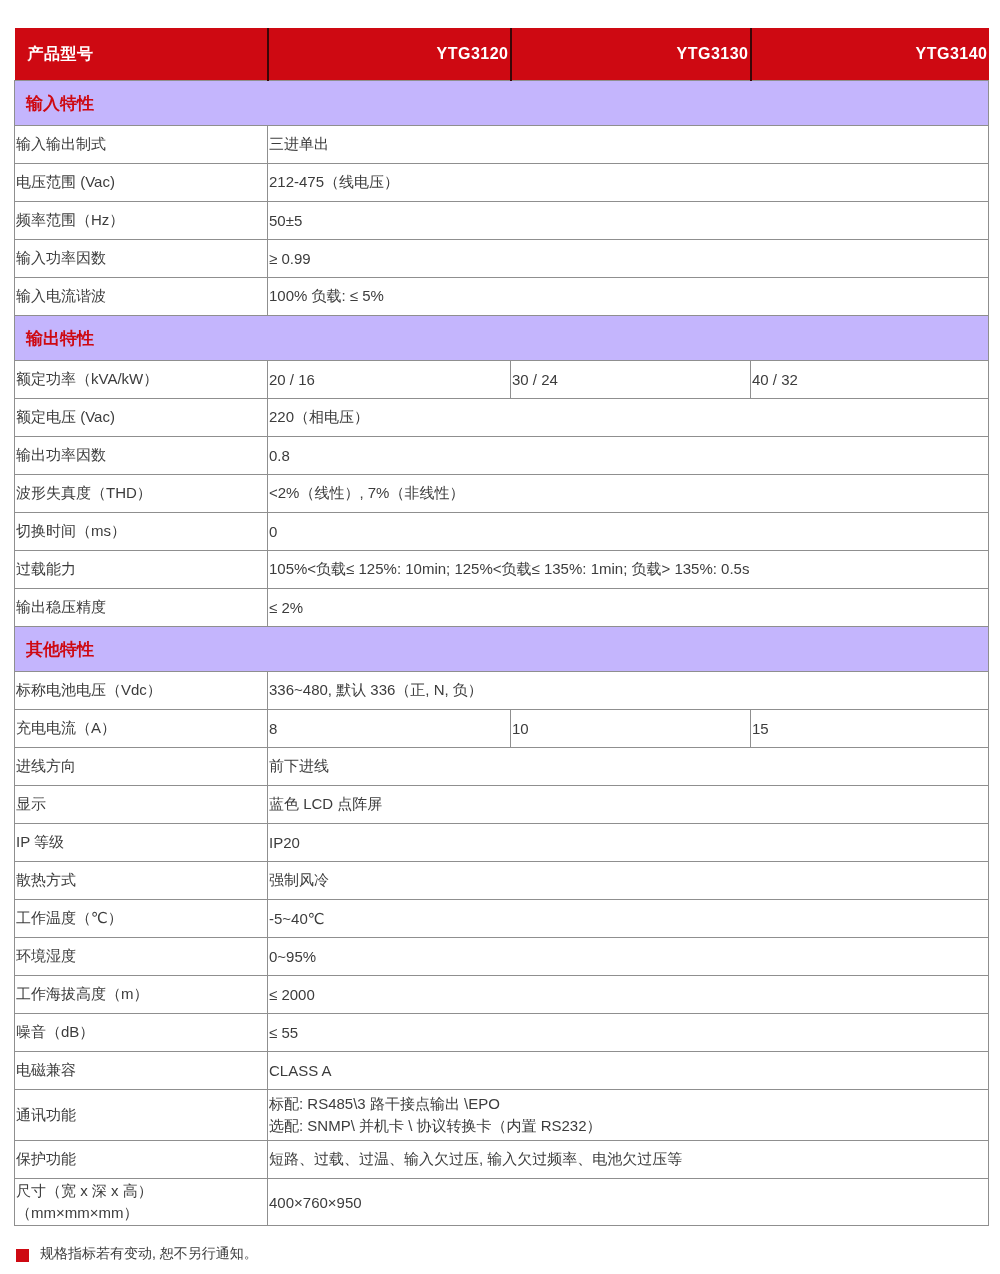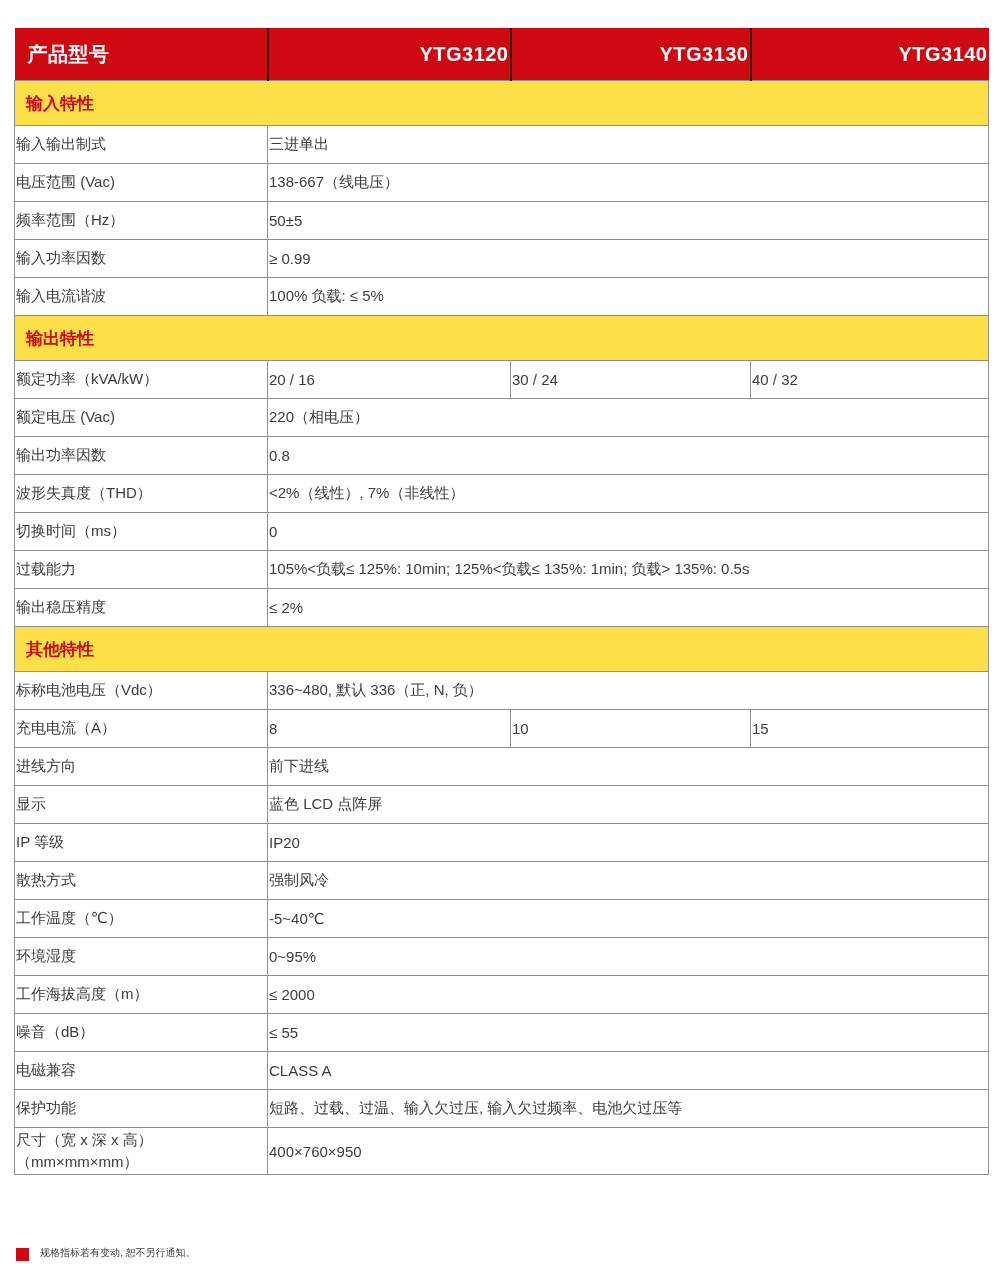--- a/index.html
+++ b/index.html
@@ -16,21 +16,21 @@
     left: 14px;
     top: 28px;
     width: 974px;
     border-collapse: collapse;
     table-layout: fixed;
   }
   
   thead th {
     background: #CE0912;
     color: #ffffff;
-    font-size: 20px;
+    font-size: 16px;
     font-weight: bold;
     height: 50px;
     border: none;
     vertical-align: middle;
     text-align: center;
     letter-spacing: 0.5px;
   }
   thead th.first {
     text-align: left;
     padding-left: 13px;
@@ -41,21 +41,21 @@
   }
   
   tbody td {
     border: 1px solid #8F8F8F;
     vertical-align: middle;
     color: #3C3C3C;
     font-size: 15px;
     background: #ffffff;
   }
   td.section {
-    background: #fde047;
+    background: #c4b5fd;
     color: #CE0912;
     font-weight: bold;
     font-size: 17px;
     text-align: left;
     padding-left: 11px;
     height: 42px;
   }
   td.lbl {
     text-align: left;
     height: 35px;
@@ -67,21 +67,21 @@
   tr.h-comm td { height: 48px; }
   tr.h-size td { height: 44px; }
   
   .footnote {
     position: absolute;
     left: 16px;
     top: 1245px;
     display: flex;
     align-items: center;
     gap: 11px;
-    font-size: 10px;
+    font-size: 14px;
     color: #3C3C3C;
   }
   .note-bullet {
     width: 13px;
     height: 13px;
     background: #CE0912;
     margin-top: 3px;
     flex: 0 0 auto;
   }
 </style>
@@ -109,21 +109,21 @@
 
       <tr>
         <td colspan="4" class="section">输入特性</td>
       </tr>
       <tr>
         <td class="lbl">输入输出制式</td>
         <td class="val" colspan="3">三进单出</td>
       </tr>
       <tr>
         <td class="lbl">电压范围 (Vac)</td>
-        <td class="val" colspan="3">138-667（线电压）</td>
+        <td class="val" colspan="3">212-475（线电压）</td>
       </tr>
       <tr>
         <td class="lbl">频率范围（Hz）</td>
         <td class="val" colspan="3">50±5</td>
       </tr>
       <tr>
         <td class="lbl">输入功率因数</td>
         <td class="val" colspan="3">≥ 0.99</td>
       </tr>
       <tr>
@@ -207,20 +207,25 @@
         <td class="val" colspan="3">≤ 2000</td>
       </tr>
       <tr>
         <td class="lbl">噪音（dB）</td>
         <td class="val" colspan="3">≤ 55</td>
       </tr>
       <tr>
         <td class="lbl">电磁兼容</td>
         <td class="val" colspan="3">CLASS A</td>
       </tr>
+      <tr class="h-comm">
+        <td class="lbl">通讯功能</td>
+        <td class="val multiline" colspan="3">标配: RS485\3 路干接点输出 \EPO
+选配: SNMP\ 并机卡 \ 协议转换卡（内置 RS232）</td>
+      </tr>
       <tr>
         <td class="lbl">保护功能</td>
         <td class="val" colspan="3">短路、过载、过温、输入欠过压, 输入欠过频率、电池欠过压等</td>
       </tr>
       <tr class="h-size">
         <td class="lbl multiline">尺寸（宽 x 深 x 高）
 （mm×mm×mm）</td>
         <td class="val" colspan="3">400×760×950</td>
       </tr>
 

